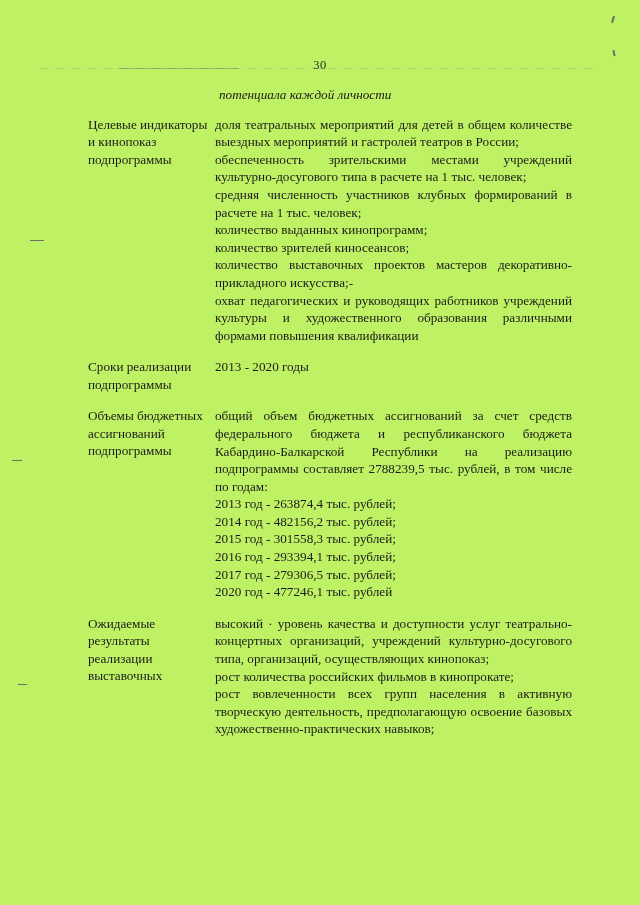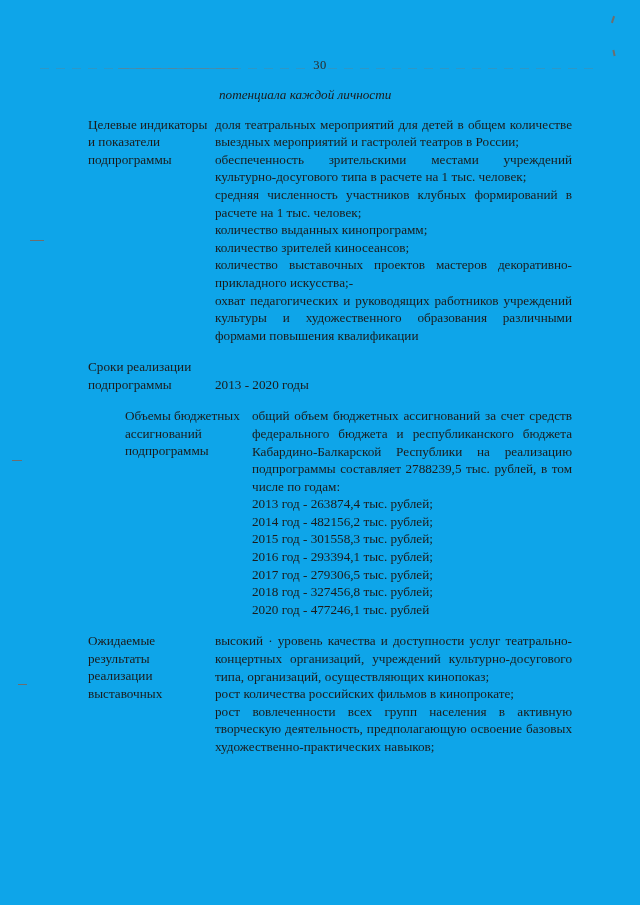--- a/index.html
+++ b/index.html
@@ -11,21 +11,21 @@
     width: 640px;
     height: 905px;
     position: relative;
     font-family: "Liberation Serif", serif;
     color: #1b1b1b;
     overflow: hidden;
   }
   .page {
     position: absolute;
     inset: 0;
-    background: #0ea5e9;
+    background: #bef264;
   }
   
   .page-number {
     position: absolute;
     top: 58px;
     left: 0;
     width: 100%;
     text-align: center;
     font-size: 12.5px;
     letter-spacing: 0.5px;
@@ -107,49 +107,48 @@
   <div class="speck" style="top:50px;left:613px;width:2px;height:6px;transform:rotate(-12deg);"></div>
   <div class="speck" style="top:240px;left:30px;width:14px;height:1px;"></div>
   <div class="speck" style="top:460px;left:12px;width:10px;height:1px;"></div>
   <div class="speck" style="top:684px;left:18px;width:9px;height:1px;"></div>
 
   <div class="content">
 
     <div class="lead-only">потенциала каждой личности</div>
 
     <div class="row">
-      <div class="label">Целевые индикаторы и показатели подпрограммы</div>
+      <div class="label">Целевые индикаторы и кинопоказ подпрограммы</div>
       <div class="value">
         <p class="just">доля театральных мероприятий для детей в общем количестве выездных мероприятий и гастролей театров в России;</p>
         <p class="just">обеспеченность зрительскими местами учреждений культурно-досугового типа в расчете на 1 тыс. человек;</p>
         <p class="just">средняя численность участников клубных формирований в расчете на 1 тыс. человек;</p>
         <p>количество выданных кинопрограмм;</p>
         <p>количество зрителей киносеансов;</p>
         <p class="just">количество выставочных проектов мастеров декоративно-прикладного искусства;-</p>
         <p class="just">охват педагогических и руководящих работников учреждений культуры и художественного образования различными формами повышения квалификации</p>
       </div>
     </div>
 
-    <div class="row" style="margin-top:6px;align-items:flex-end;">
+    <div class="row" style="margin-top:6px;">
       <div class="label">Сроки реализации подпрограммы</div>
       <div class="value">
         <p>2013 - 2020 годы</p>
       </div>
     </div>
 
-    <div class="row" style="margin-top:10px;margin-left:37px;">
+    <div class="row" style="margin-top:10px;">
       <div class="label">Объемы бюджетных ассигнований подпрограммы</div>
       <div class="value">
         <p class="just">общий объем бюджетных ассигнований за счет средств федерального бюджета и республиканского бюджета Кабардино-Балкарской Республики на реализацию подпрограммы составляет 2788239,5 тыс. рублей, в том числе по годам:</p>
         <p class="list-line">2013 год - 263874,4 тыс. рублей;</p>
         <p class="list-line">2014 год - 482156,2 тыс. рублей;</p>
         <p class="list-line">2015 год - 301558,3 тыс. рублей;</p>
         <p class="list-line">2016 год - 293394,1 тыс. рублей;</p>
         <p class="list-line">2017 год - 279306,5 тыс. рублей;</p>
-        <p class="list-line">2018 год - 327456,8 тыс. рублей;</p>
         <p class="list-line">2020 год - 477246,1 тыс. рублей</p>
       </div>
     </div>
 
     <div class="row" style="margin-top:14px;">
       <div class="label">Ожидаемые результаты реализации выставочных</div>
       <div class="value">
         <p class="just">высокий · уровень качества и доступности услуг театрально-концертных организаций, учреждений культурно-досугового типа, организаций, осуществляющих кинопоказ;</p>
         <p>рост количества российских фильмов в кинопрокате;</p>
         <p class="just">рост вовлеченности всех групп населения в активную творческую деятельность, предполагающую освоение базовых художественно-практических навыков;</p>

